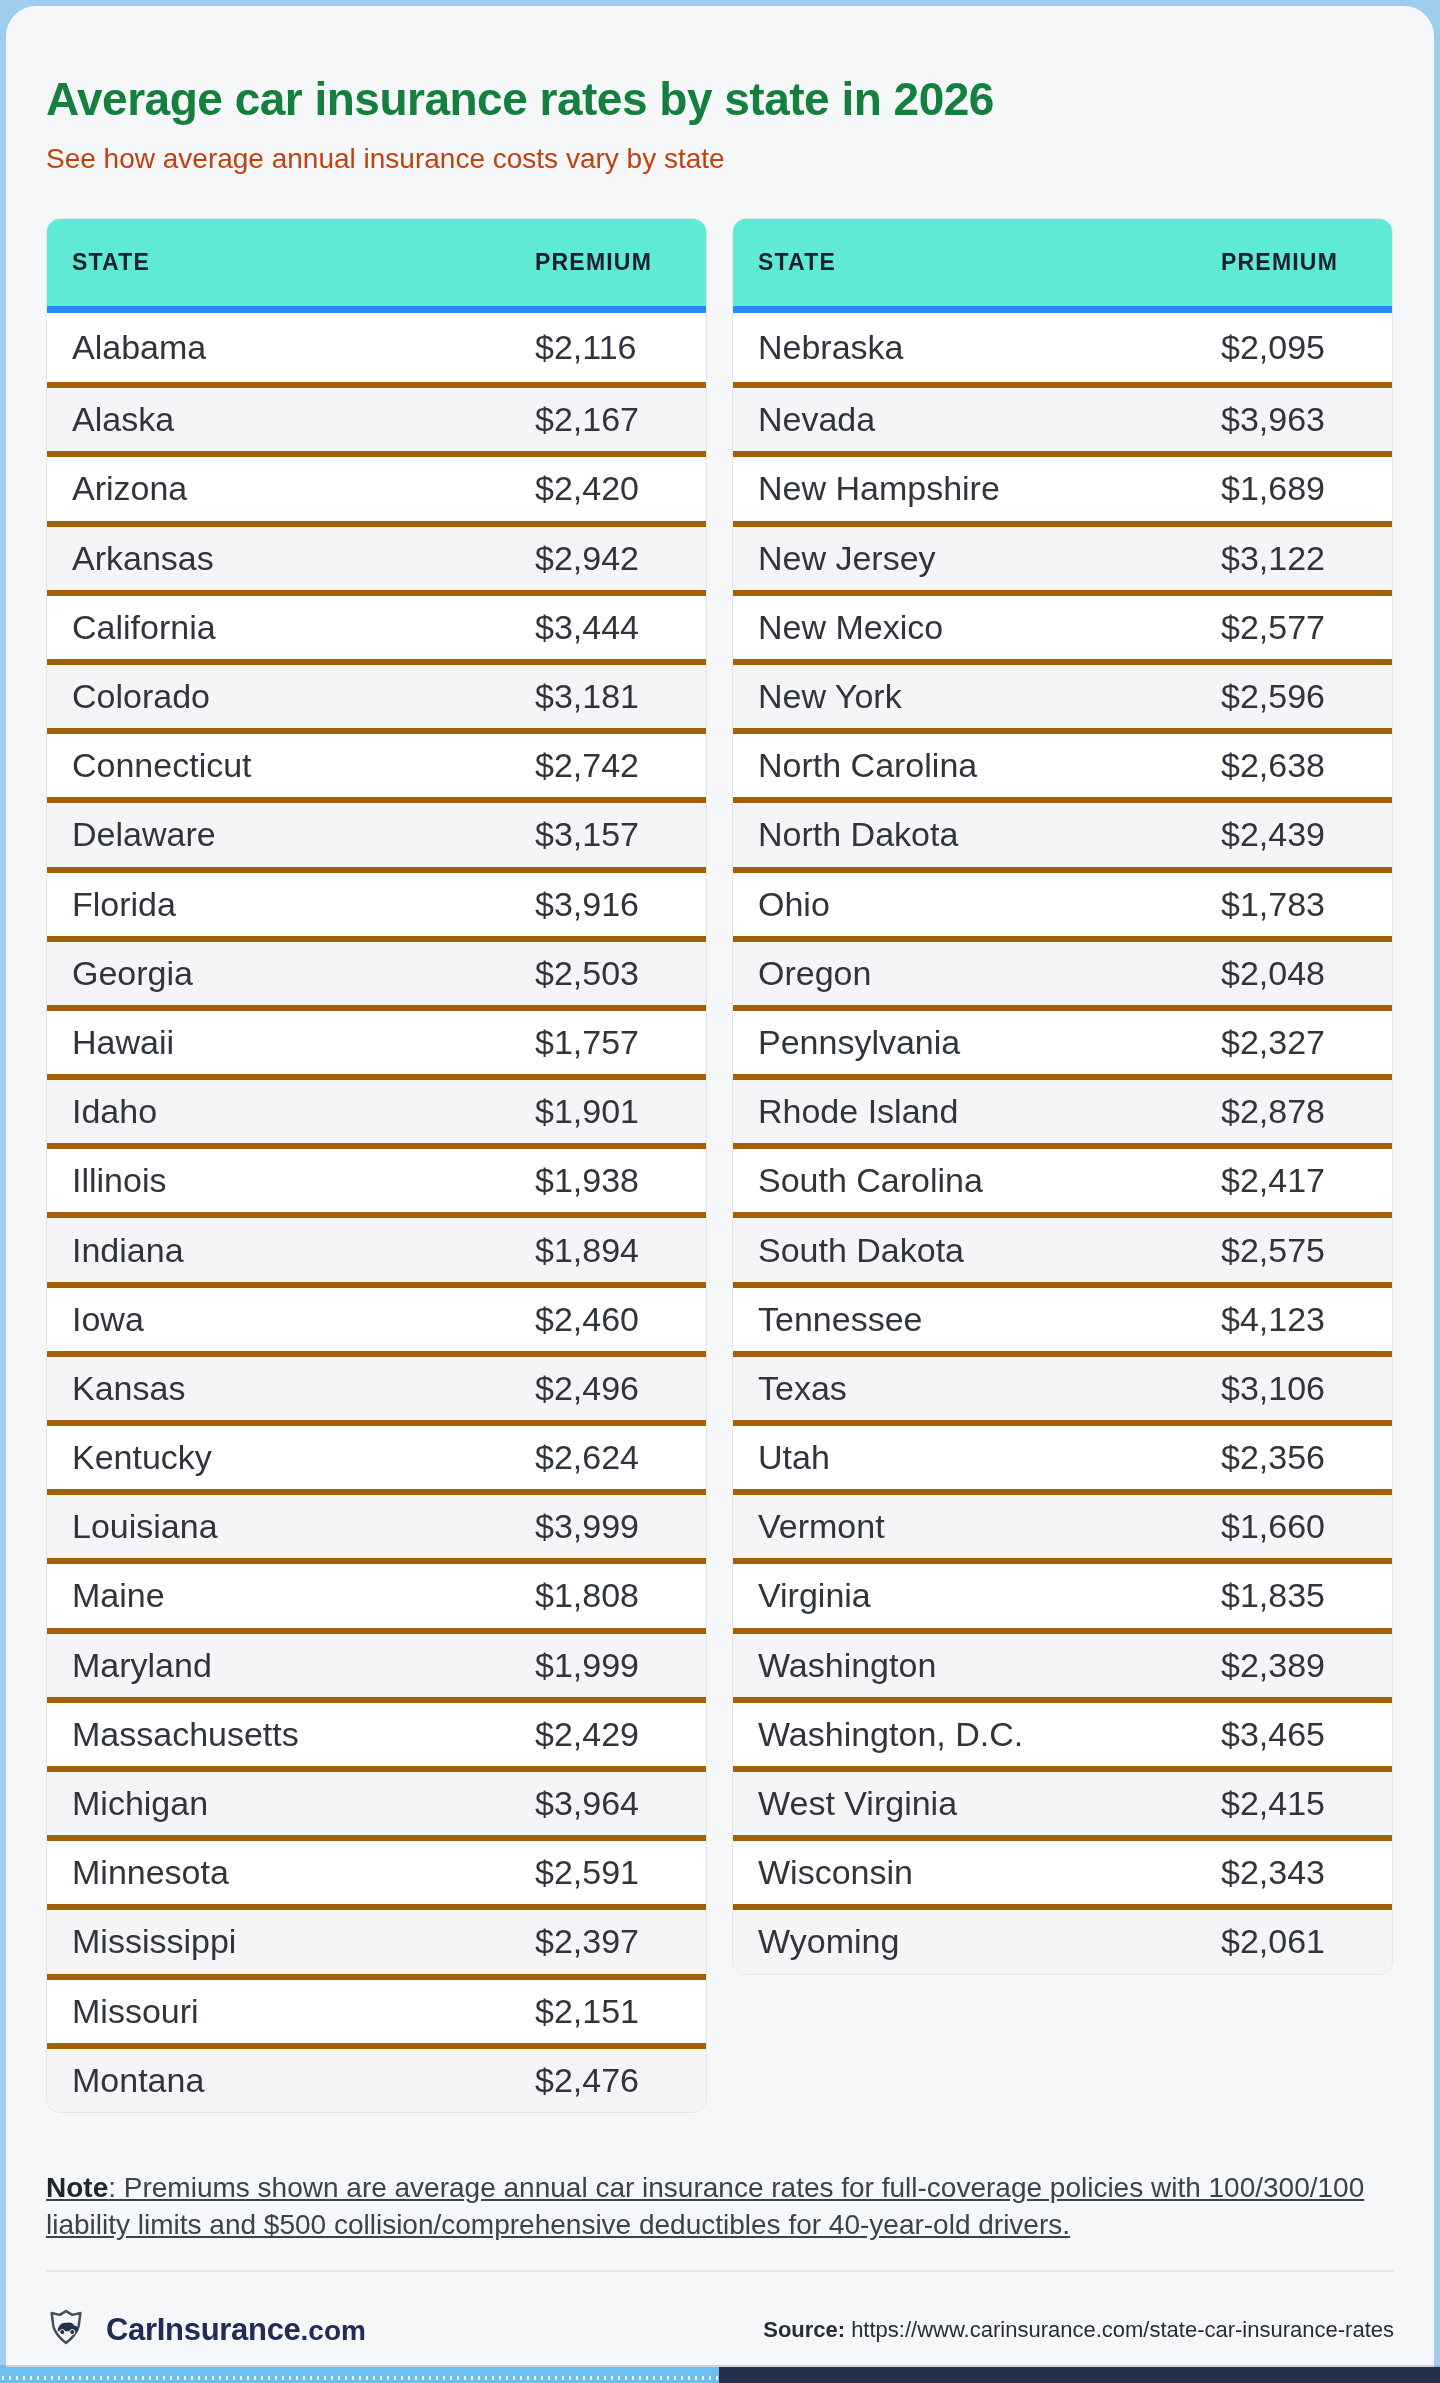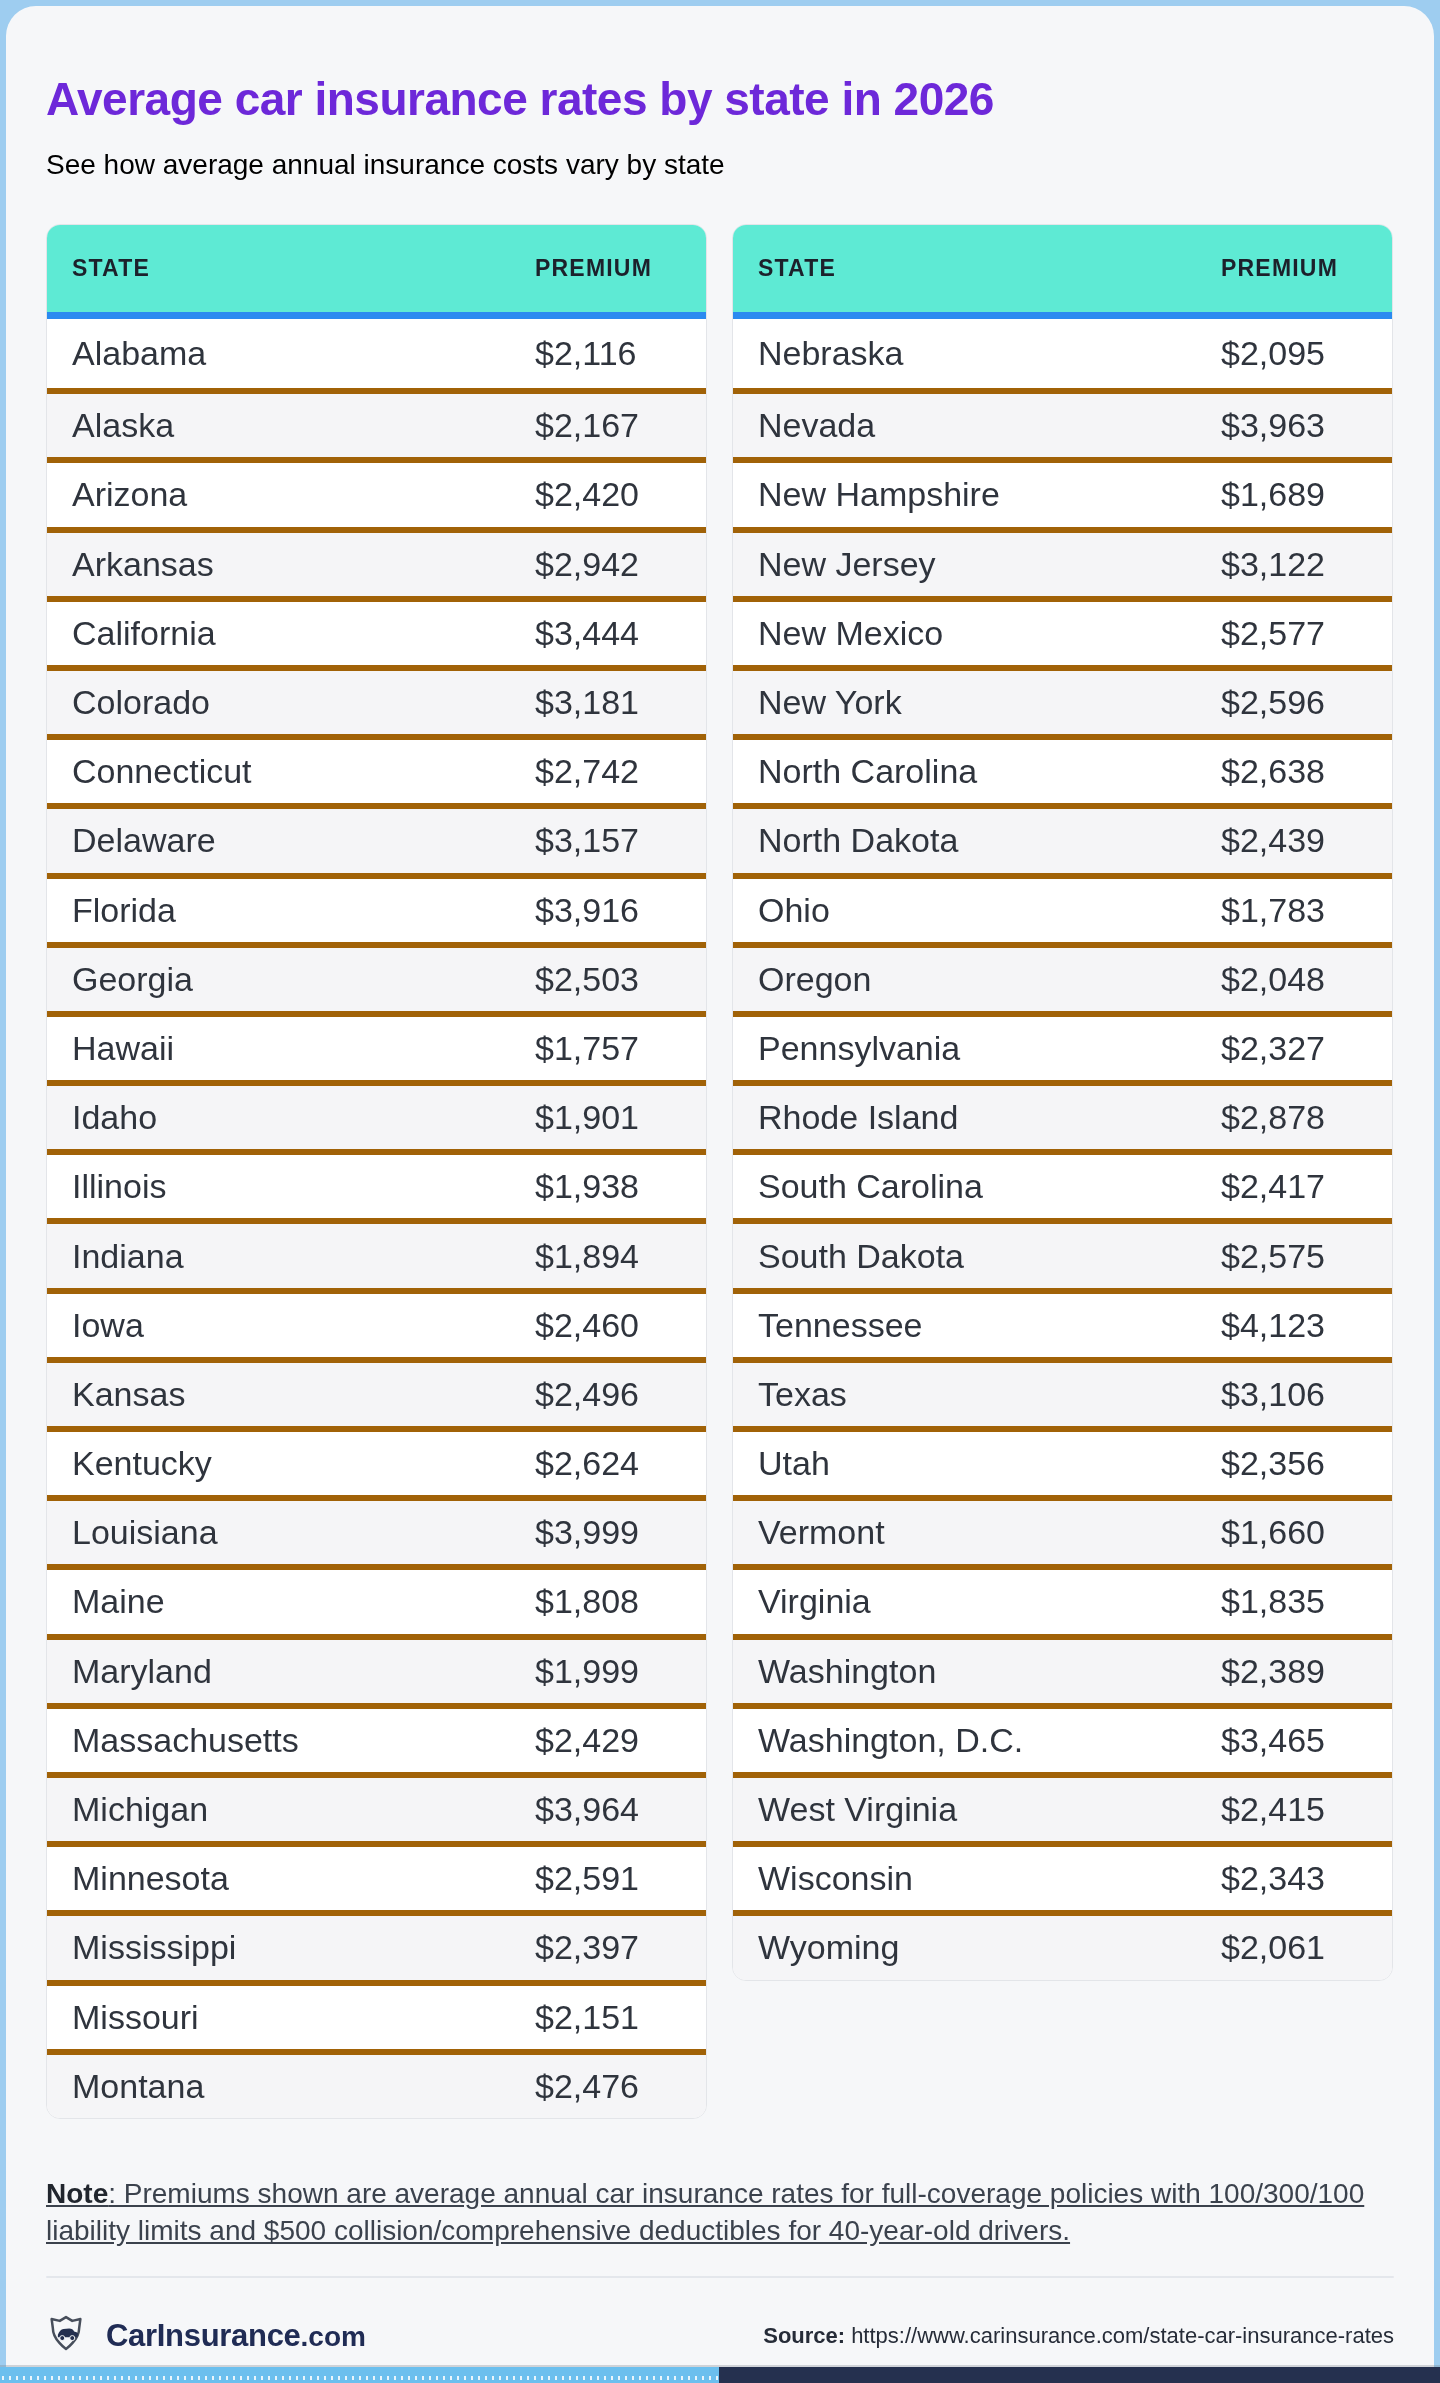--- a/index.html
+++ b/index.html
@@ -15,29 +15,29 @@
     left:6px; right:6px; top:6px; bottom:0;
     background:#f6f7f9;
     border-radius:30px 30px 0 0;
   }
   .content { padding:68px 40px 0 40px; }
 
   .page-title {
     font-size:46px;
     line-height:50px;
     font-weight:bold;
-    color:#6d28d9;
+    color:#15803d;
     letter-spacing:-0.5px;
   }
   .page-subtitle {
-    margin-top:24px;
+    margin-top:18px;
     font-size:28px;
     line-height:34px;
     font-weight:normal;
-    color:#000000;
+    color:#c2410c;
   }
 
   .tables { margin-top:42px; display:flex; gap:25px; align-items:flex-start; }
   .table-card {
     width:661px;
     background:#ffffff;
     border:1px solid #e3e5e9;
     border-radius:14px;
     overflow:hidden;
   }

